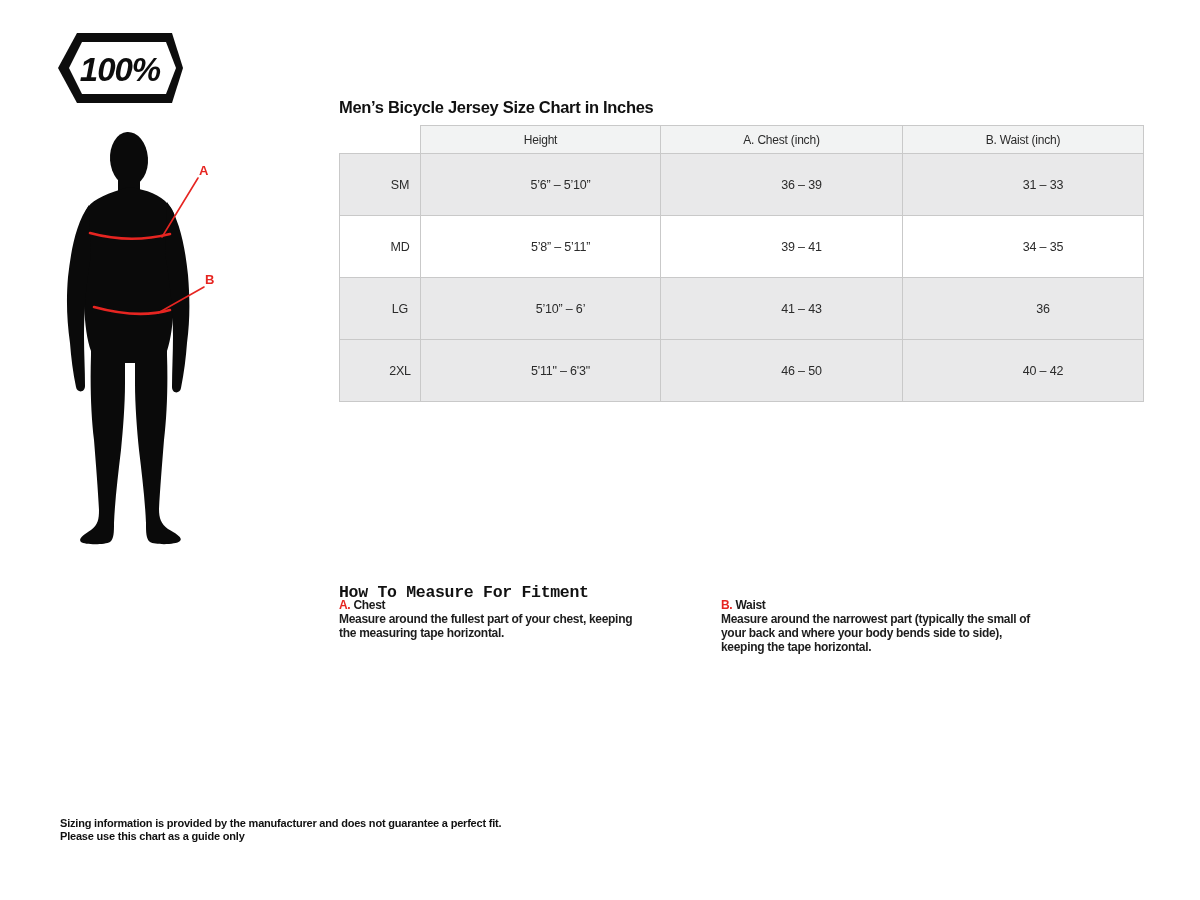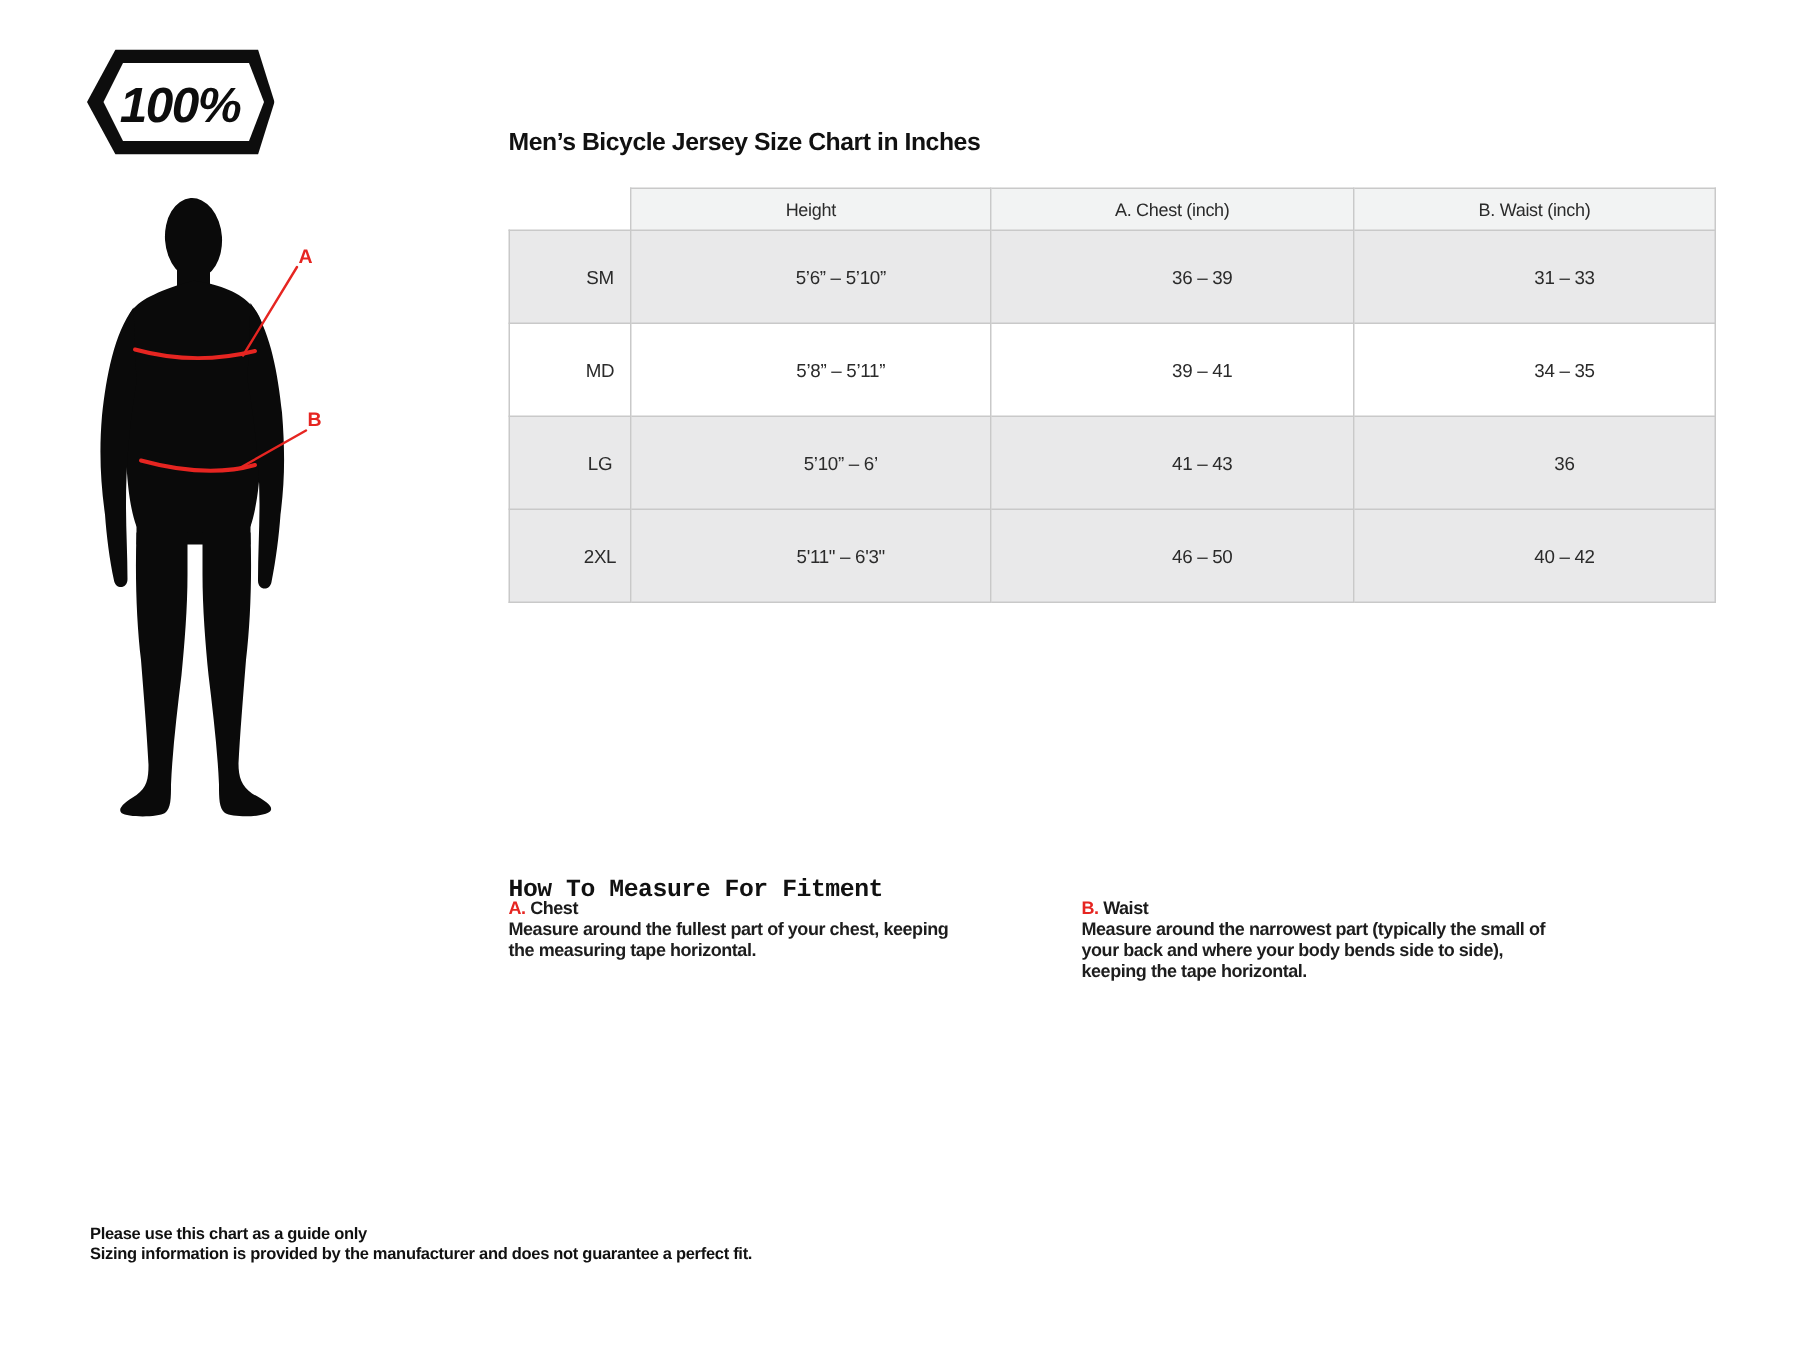--- a/index.html
+++ b/index.html
@@ -14,21 +14,21 @@
   .logo text {
     font-family:"Liberation Sans", sans-serif; font-weight:700; font-style:italic;
     font-size:33px; letter-spacing:-1px; fill:#0d0d0d;
   }
 
   
   .section-title {
     position:absolute; font-size:16.5px; font-weight:700; color:#111;
     letter-spacing:-0.3px; white-space:nowrap;
   }
-  #chart-title   { left:339px; top:86px; }
+  #chart-title   { left:339px; top:98px; }
   #measure-title { left:339px; top:583px;font-family:Liberation Mono, monospace; }
 
   
   .size-table {
     position:absolute; left:339px; top:125px; width:804px;
     border-collapse:collapse; table-layout:fixed;
   }
   .size-table th, .size-table td {
     border:1px solid #c9c9c9; text-align:center; vertical-align:middle;
     font-weight:400; color:#2b2b2b; letter-spacing:-0.2px;
@@ -144,17 +144,17 @@
     <div><span class="prefix" style="color:#e62521">B.</span> <span>Waist</span></div>
     <div class="desc">Measure around the narrowest part (typically the small of your back and where your body bends side to side), keeping the tape horizontal.</div>
   </div>
 
   <div class="measure-col" id="measure-a">
     <div><span class="prefix" style="color:#e62521">A.</span> <span>Chest</span></div>
     <div class="desc">Measure around the fullest part of your chest, keeping the measuring tape horizontal.</div>
   </div>
 
   <div class="disclaimer">
+    <div>Sizing information is provided by the manufacturer and does not guarantee a perfect fit.</div>
     <div>Please use this chart as a guide only</div>
-    <div>Sizing information is provided by the manufacturer and does not guarantee a perfect fit.</div>
   </div>
 
 </div>
 
 </body></html>

